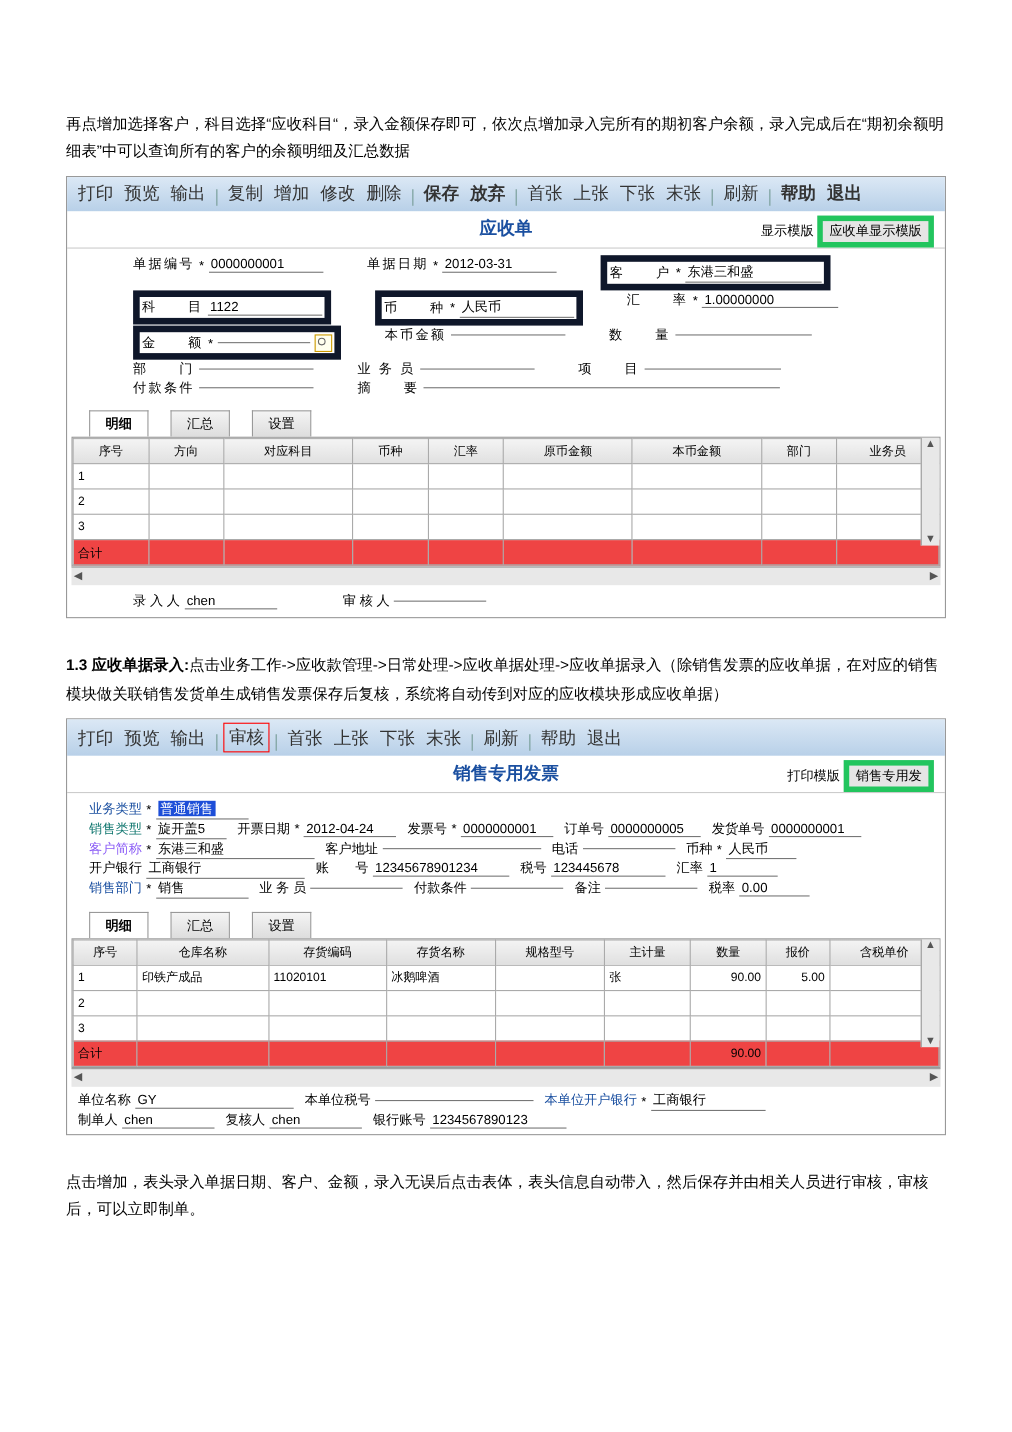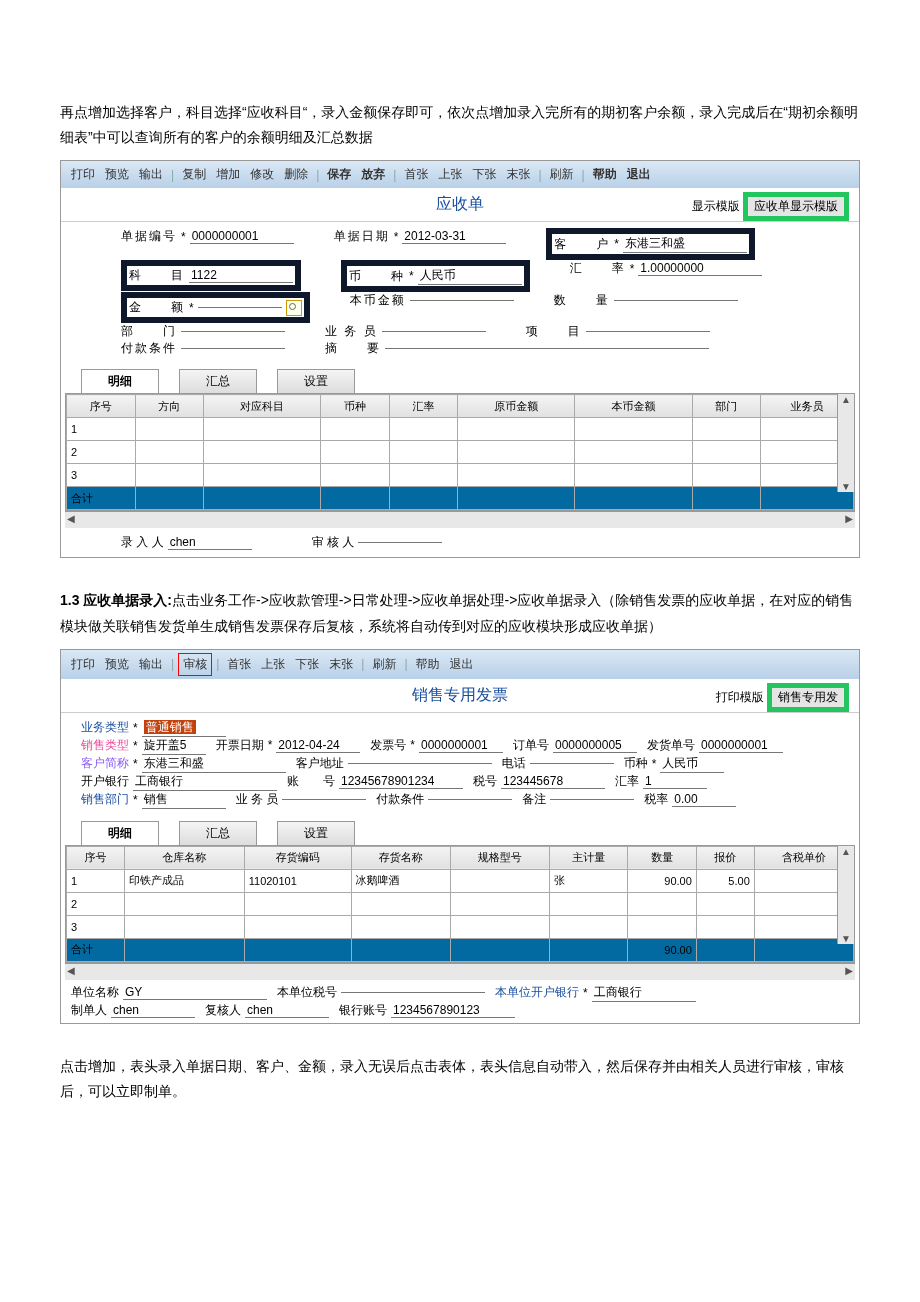--- a/index.html
+++ b/index.html
@@ -1,53 +1,53 @@
 <!DOCTYPE html>
 <html><head>
 <meta charset="utf-8">
 <style>
 body{margin:0;font-family:"SimSun","Microsoft YaHei",sans-serif;font-size:14px;color:#000;background:#fff}
 .page{width:800px;margin:100px auto;padding:0 60px}
 .para{line-height:1.8;margin:10px 0}
 .bold{font-weight:bold}
 .app{border:1px solid #999;margin:10px 0 30px;font-size:12px;background:#fff}
-.toolbar{background:linear-gradient(#dbe8f5,#b8d0e8);padding:3px 6px;display:flex;gap:2px;align-items:center;font-size:12px;color:#333}
+.toolbar{background:linear-gradient(#dbe8f5,#b8d0e8);padding:3px 6px;display:flex;gap:2px;align-items:flex-end;font-size:16px;color:#333}
 .tbtn{padding:2px 4px;cursor:default}
 .tsep{color:#8aa;padding:0 2px}
 .hl{border:1px solid red}
 .title-row{text-align:center;padding:6px 0;position:relative}
-.app-title{color:#1a4fa0;font-weight:normal;font-size:16px}
+.app-title{color:#1a4fa0;font-weight:bold;font-size:16px}
 .right-box{position:absolute;right:10px;top:4px;font-size:12px}
 .tmpl{border:5px solid #22c55e;padding:1px 6px;background:#e5e5e5;display:inline-block}
 .form-area{padding:6px 40px 4px 60px;border-top:1px solid #ccc}
 .frow{display:flex;gap:10px;margin:0 0;align-items:flex-start}
 .fitem{display:flex;align-items:center;gap:4px;white-space:nowrap}
 .lbl{letter-spacing:2px}
 .val{border-bottom:1px solid #777;min-width:90px;display:inline-block;padding:0 2px}
 .w60{min-width:60px}.w80{min-width:80px}.w100{min-width:100px}.w120{min-width:120px}.w140{min-width:140px}
 .red-box{border:6px solid #0f172a;padding:1px 2px}
 .star{color:#000}
 .search-ic{display:inline-block;width:14px;height:14px;border:1px solid #c90;background:#ffe;position:relative;vertical-align:middle}
 .search-ic:after{content:"";position:absolute;width:5px;height:5px;border:1px solid #666;border-radius:50%;top:2px;left:2px}
 .tabs{display:flex;gap:20px;margin:8px 0 0 20px}
-.tab{padding:3px 26px;background:linear-gradient(#f4f4f4,#ddd);border:1px solid #999;border-bottom:none;cursor:default}
+.tab{padding:3px 14px;background:linear-gradient(#f4f4f4,#ddd);border:1px solid #999;border-bottom:none;cursor:default}
 .tab.active{background:#fff;font-weight:bold}
 .grid-wrap{border:1px solid #999;margin:0 4px;position:relative;background:#fff}
 .grid{width:100%;border-collapse:collapse;font-size:11px}
 .grid th,.grid td{border:1px solid #aaa;padding:2px 4px;background:#fff;height:18px;white-space:nowrap}
 .grid th{background:linear-gradient(#f4f4f4,#e0e0e0);font-weight:normal}
-.grid .sum-row td{background:#0369a1}
+.grid .sum-row td{background:#ef4444}
 .scroll-v{position:absolute;right:0;top:0;bottom:18px;width:16px;background:#e8e8e8;border-left:1px solid #999}
 .scroll-v:before{content:"▲";position:absolute;top:0;left:3px;font-size:10px;color:#555}
 .scroll-v:after{content:"▼";position:absolute;bottom:0;left:3px;font-size:10px;color:#555}
 .scroll-h{height:16px;background:#e8e8e8;border-top:1px solid #999;position:relative;margin:0 4px}
 .scroll-h:before{content:"◀";position:absolute;left:2px;top:1px;font-size:10px;color:#555}
 .scroll-h:after{content:"▶";position:absolute;right:2px;top:1px;font-size:10px;color:#555}
 .footer-row{display:flex;gap:60px;padding:6px 60px;font-size:12px}
-.hl-sel{background:#c2410c;color:#fff;padding:0 2px}
+.hl-sel{background:#1d4ed8;color:#fff;padding:0 2px}
 .num{text-align:right}
 </style>
 </head>
 <body>
 
 <div class="page">
 
 <p class="para">再点增加选择客户，科目选择“应收科目“，录入金额保存即可，依次点增加录入完所有的期初客户余额，录入完成后在“期初余额明细表”中可以查询所有的客户的余额明细及汇总数据</p>
 
 <div class="app">
@@ -266,21 +266,21 @@
   <div class="form-area" style="padding-left:20px;padding-right:10px">
     <div class="frow">
       <div class="fitem">
             <span style="color:#1a4fa0">业务类型</span> 
             <span class="star">*</span>
             <span class="val w80"><span class="hl-sel">普通销售</span></span>
           </div>
     </div>
     <div class="frow">
       <div class="fitem">
-            <span style="color:#ec4899">销售类型</span> 
+            <span style="color:#0f766e">销售类型</span> 
             <span class="star">*</span>
             <span class="val w60">旋开盖5</span>
           </div>
       <div class="fitem">
             <span>开票日期</span> 
             <span class="star">*</span>
             <span class="val w80">2012-04-24</span>
           </div>
       <div class="fitem">
             <span>发票号</span> 

